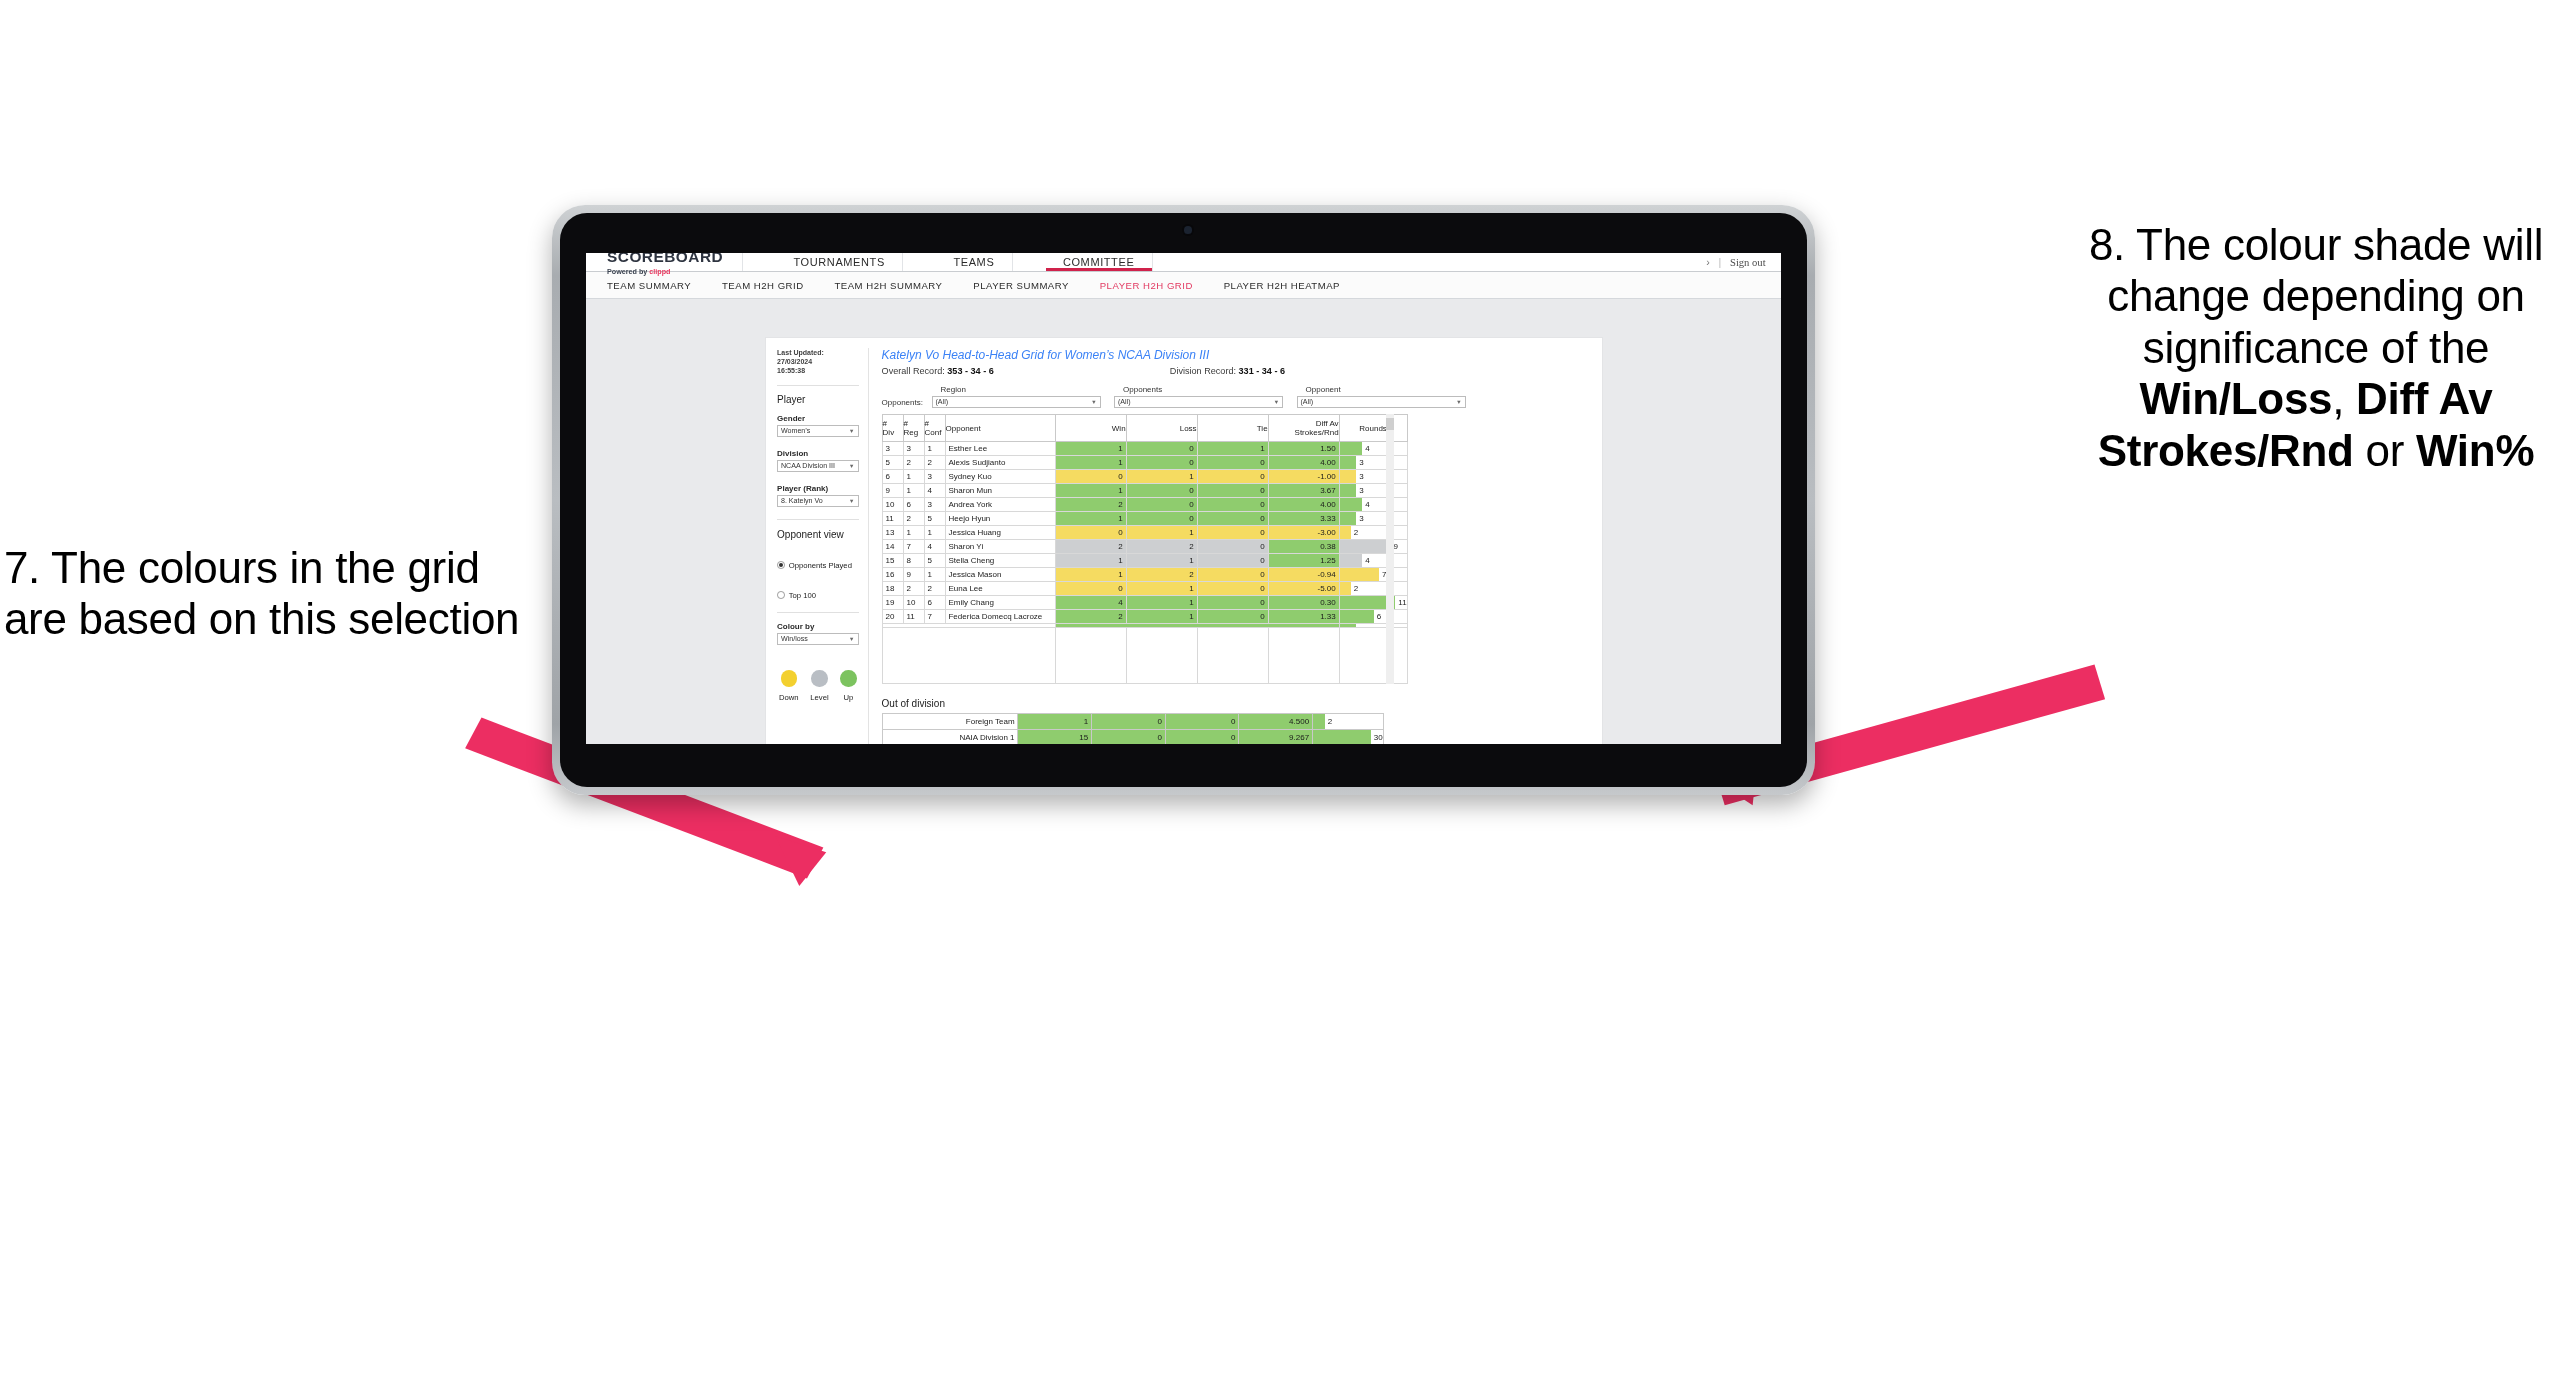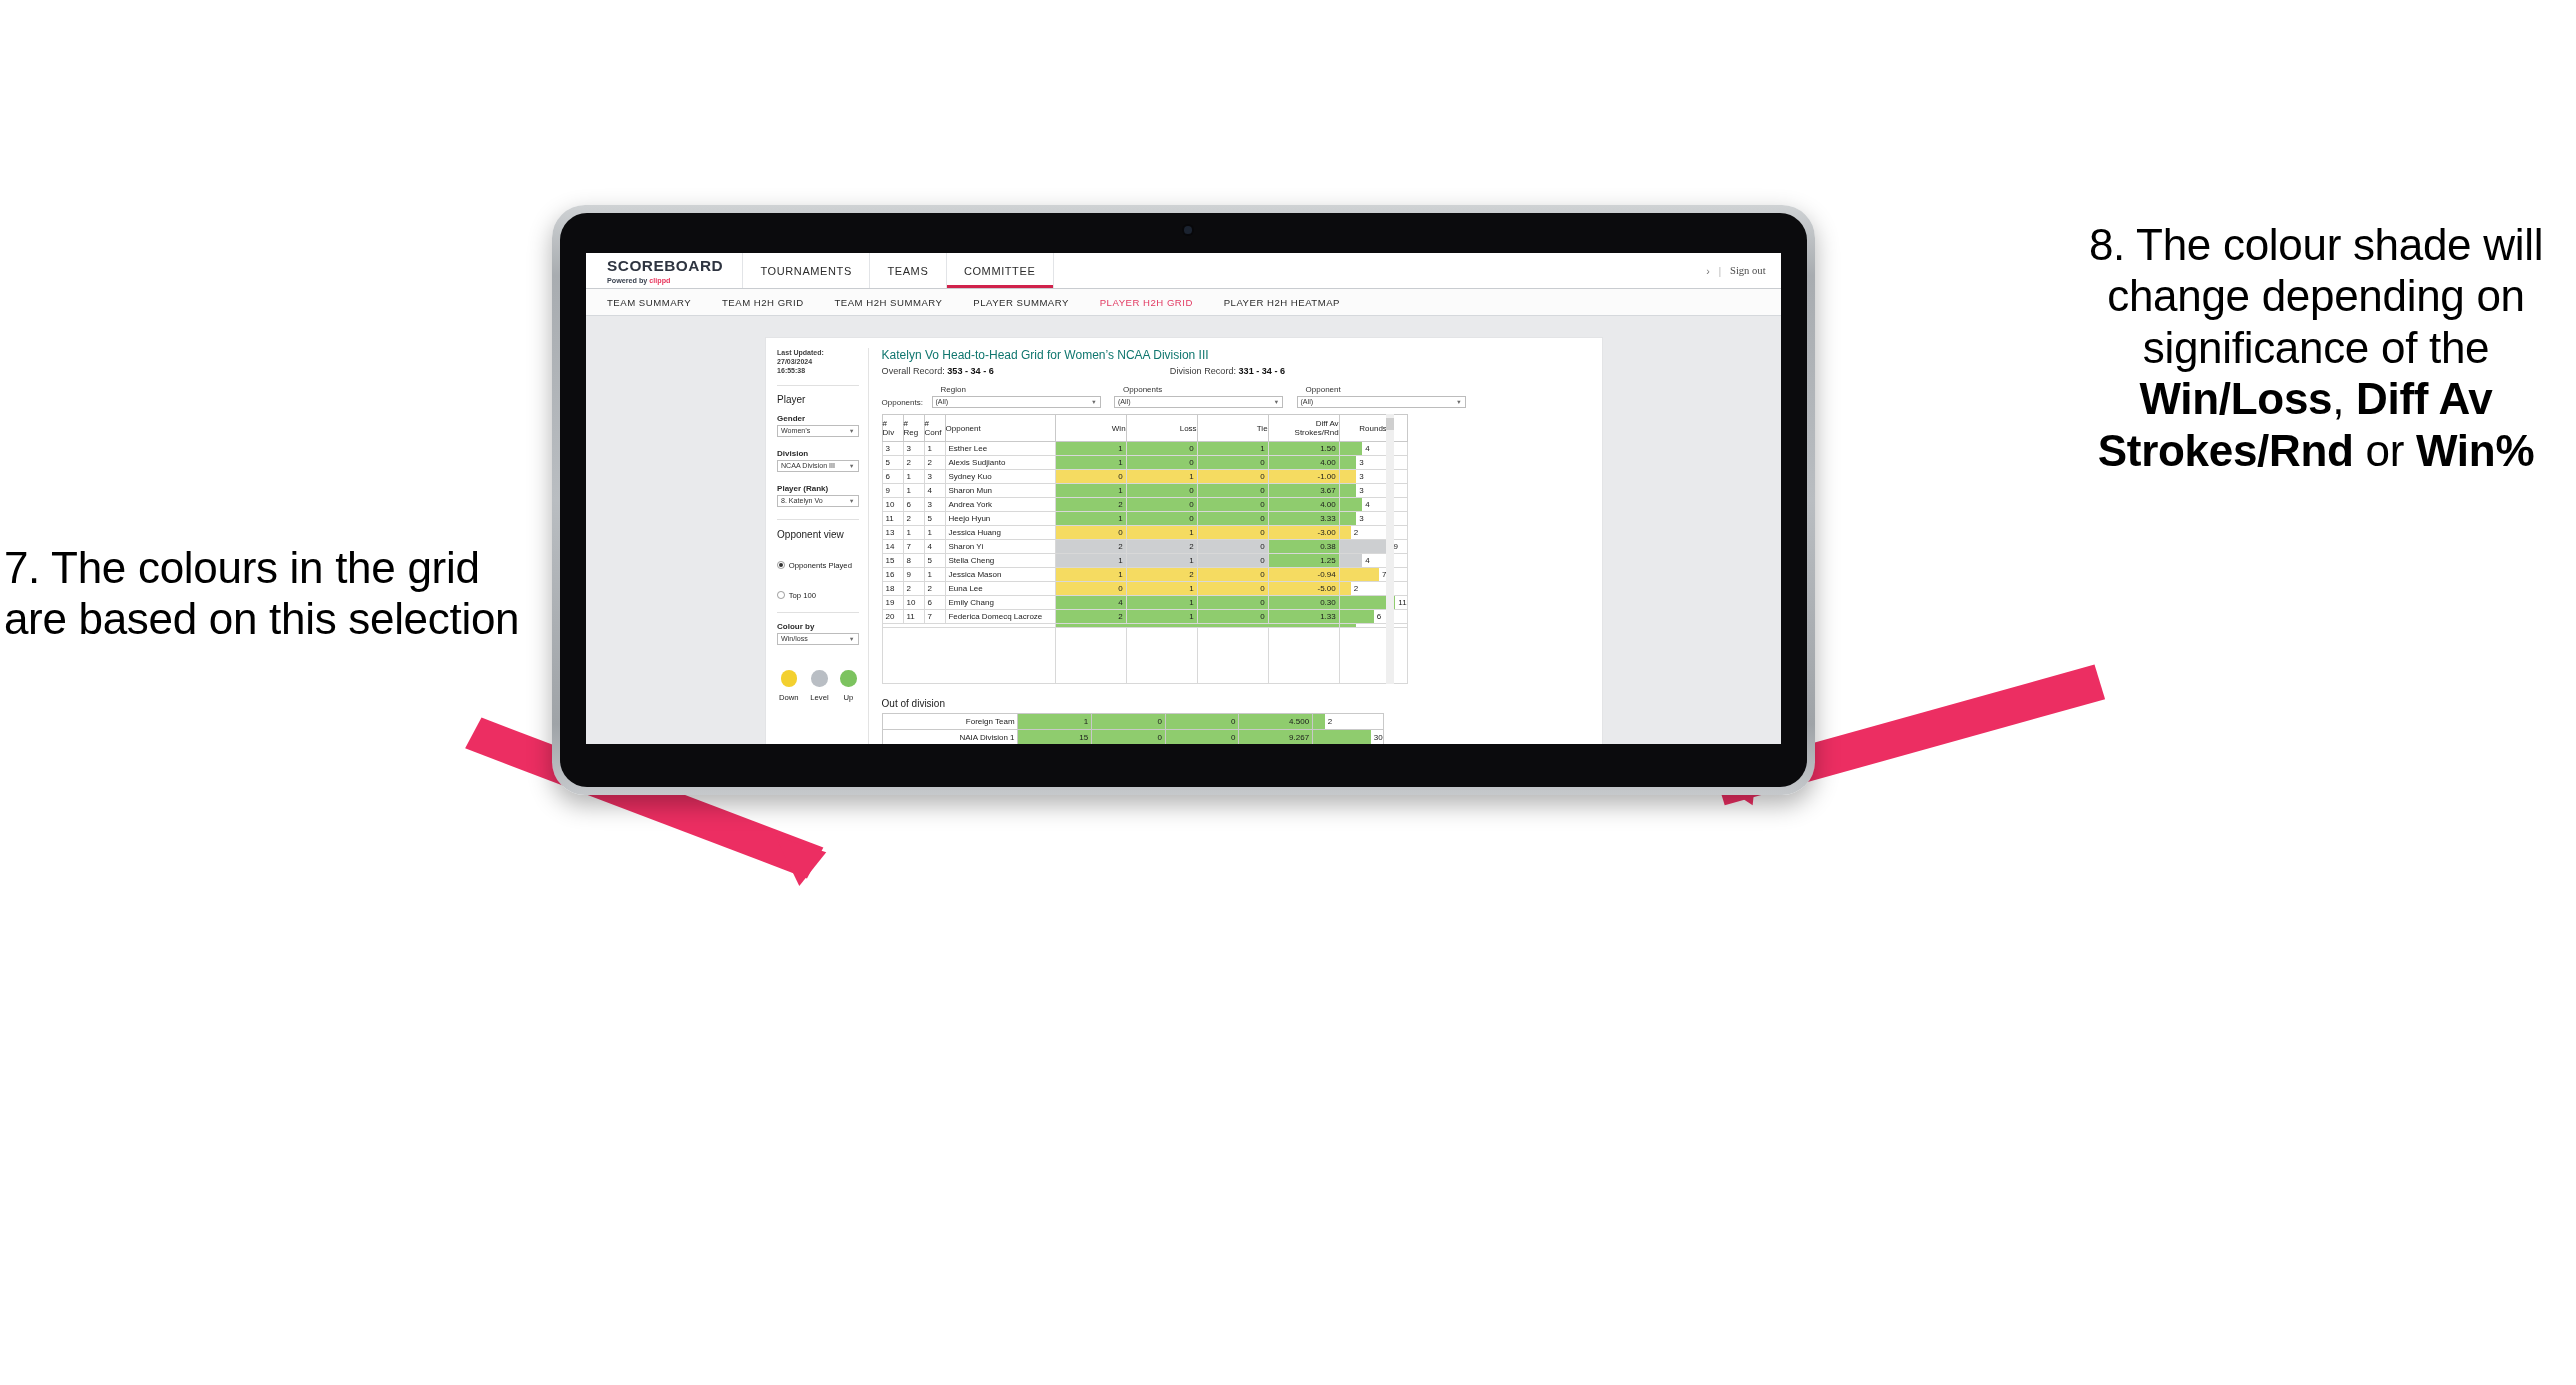--- a/index.html
+++ b/index.html
@@ -32,22 +32,22 @@
     border-radius:27px; background:#0b0b0d;
   }
   .screen {
     position:absolute; left:34px; top:48px; right:34px; bottom:51px;
     background:#e9eaec; overflow:hidden;
   }
   .cam { position:absolute; left:632px; top:21px; width:7.7px; height:7.7px; border-radius:50%;
          background:#1b2330; box-shadow:0 0 0 1.9px #08080a; }
 
   
-  .appbar { height:36px; background:#fff; display:flex; align-items:stretch;
-            border-bottom:1px solid #c9ccd0; position:relative; }
+  .appbar { height:19px; background:#fff; display:flex; align-items:stretch;
+            border-bottom:1px solid #c9ccd0; position:relative;gap:33px; }
   .brand { padding:0 19px 0 21px; display:flex; flex-direction:column; justify-content:center;
            border-right:1px solid #e2e4e7; }
   .brand-main { font-size:15.4px; font-weight:bold; letter-spacing:0.5px; color:#2e3440;
                 font-family:"Liberation Sans", sans-serif; }
   .brand-sub { font-size:7.2px; color:#3b4350; font-weight:bold; margin-top:1px; }
   .brand-sub i { color:#e8365d; font-style:normal; }
   .navitem { display:flex; align-items:center; padding:0 17.3px; font-size:11px;
              color:#2b2b2b; letter-spacing:0.6px; cursor:pointer; border-right:1px solid #e2e4e7;
              background:#fafafa; }
   .navitem.first { background:#fff; }
@@ -86,21 +86,21 @@
   .rdo { width:7.7px; height:7.7px; border-radius:50%; border:1px solid #9a9a9a; background:#fff;
          display:flex; align-items:center; justify-content:center; flex:none; }
   .rdo.on::after { content:""; width:3.9px; height:3.9px; border-radius:50%; background:#333; }
   .legend { display:flex; gap:11.6px; margin-top:25px; padding-left:1.9px; }
   .lg { display:flex; flex-direction:column; align-items:center; gap:6.7px; }
   .dot { width:16.4px; height:16.4px; border-radius:50%; }
   .lg span { font-size:7.7px; color:#222; }
 
   
   .main { flex:1; padding-left:12.5px; }
-  .m-title { font-size:12px; color:#0f766e; margin-bottom:4.8px; }
+  .m-title { font-size:12px; color:#3b82f6; margin-bottom:4.8px;font-style:italic; }
   .recs { display:flex; font-size:9.1px; color:#3a3a3a; margin-bottom:8.7px; }
   .recs .r2 { margin-left:176px; }
   .recs b { color:#111; }
 
   .oppbar { display:flex; align-items:flex-end; gap:0; margin-bottom:5.8px; }
   .opplbl { font-size:8px; color:#333; padding-bottom:1px; width:50px; }
   .oppfld { width:169px; margin-right:13.5px; }
   .oppfld .fld-label2 { font-size:8px; color:#333; margin-bottom:1.9px;margin-left:9px; }
 
   table { border-collapse:collapse; table-layout:fixed; }

